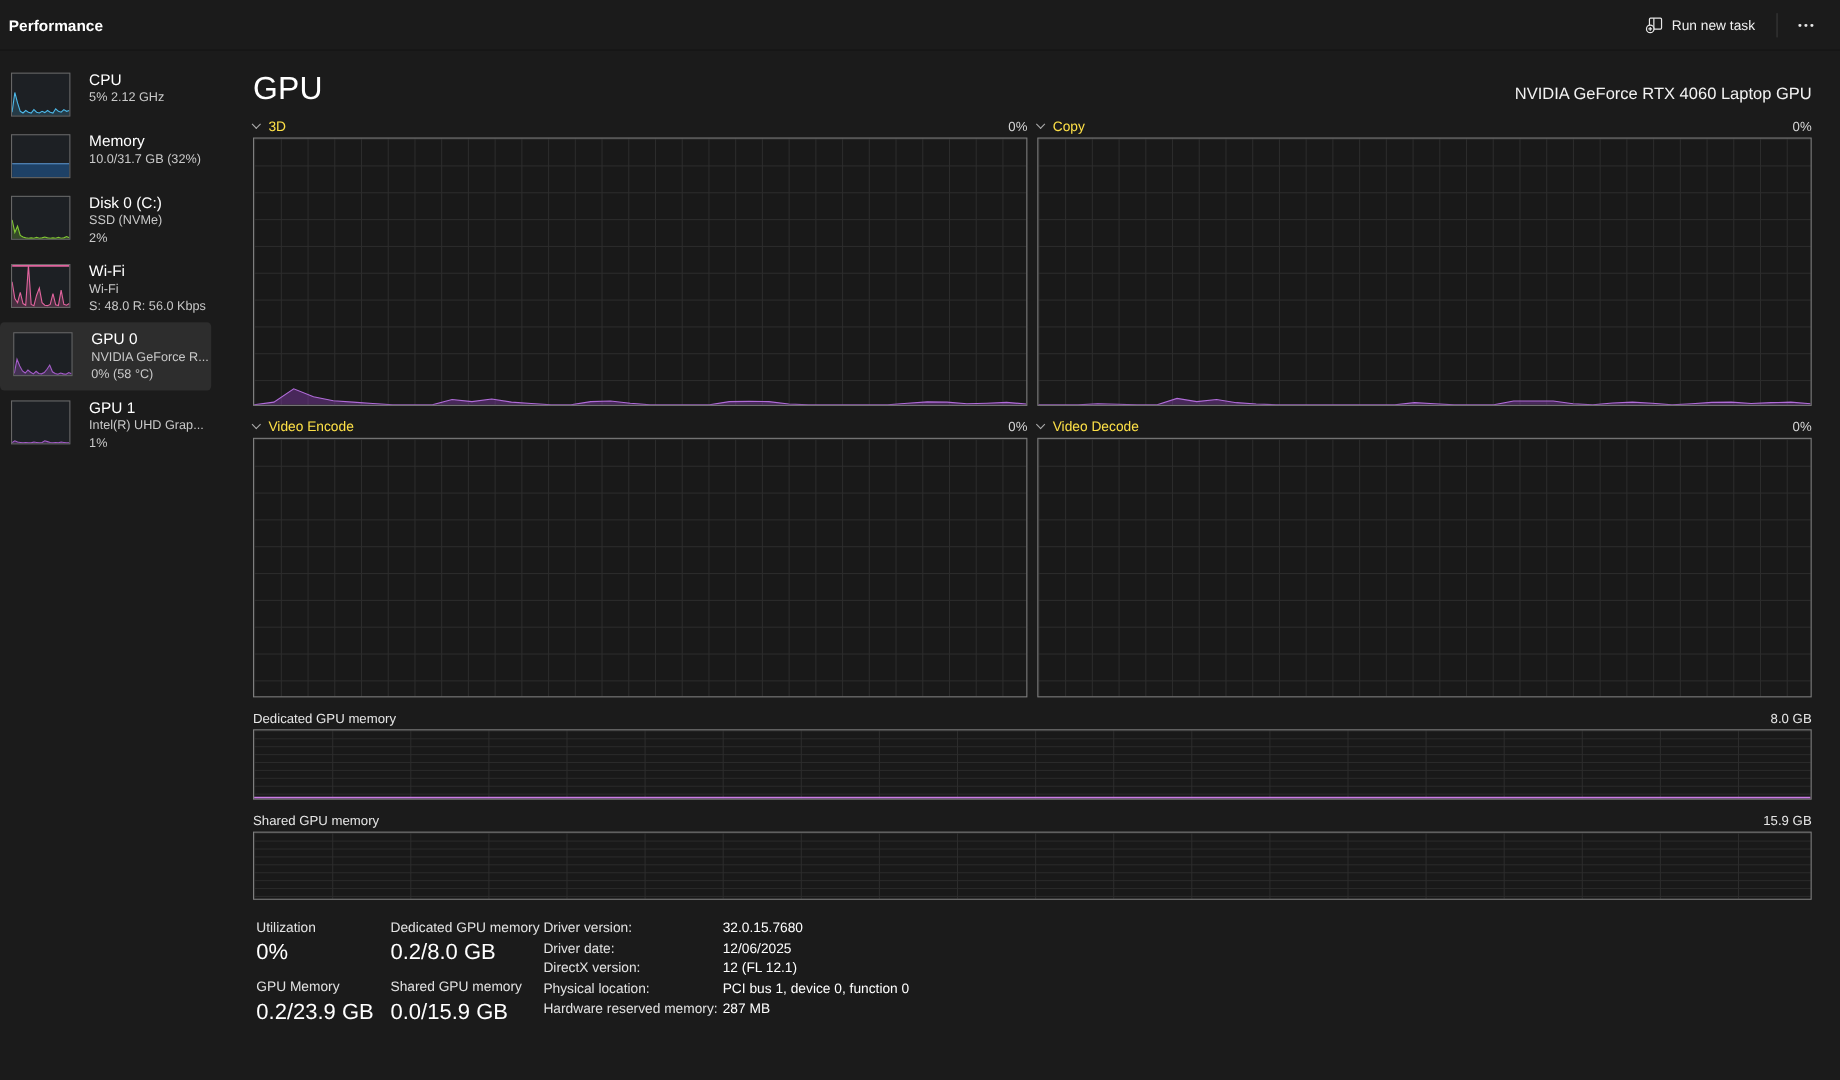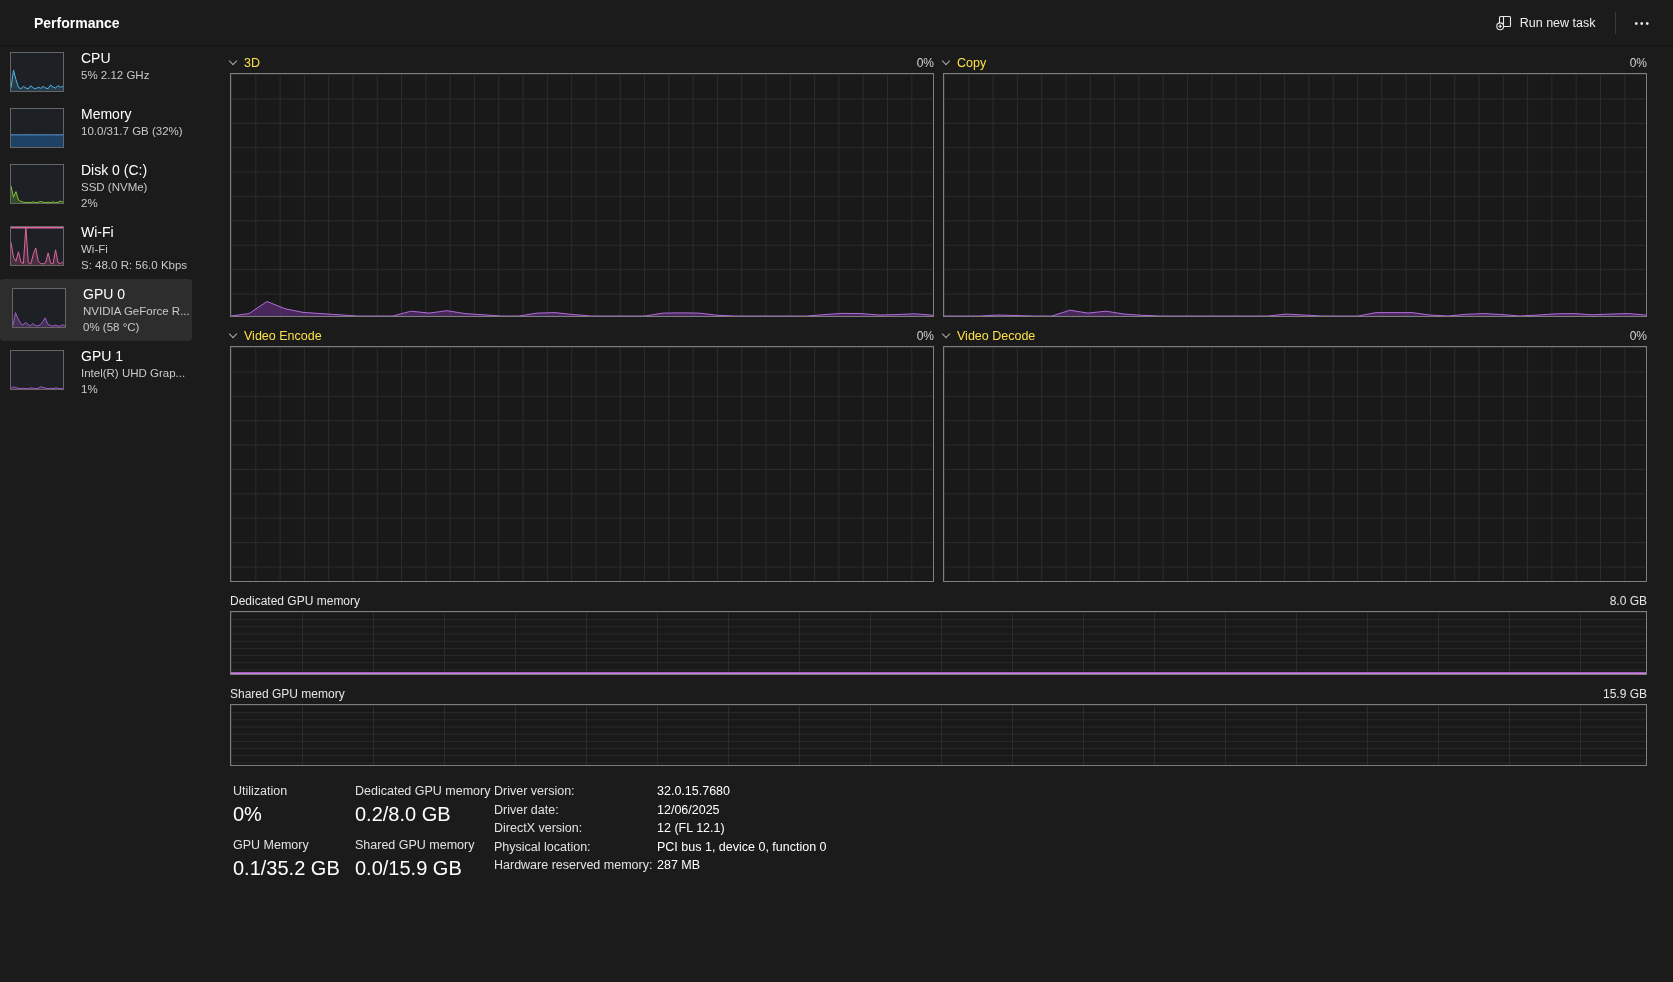--- a/index.html
+++ b/index.html
@@ -2,29 +2,29 @@
 <html><head>
 <meta charset="utf-8">
 <style>
   * { margin:0; padding:0; box-sizing:border-box; }
   html,body { width:1673px; height:982px; background:#1b1b1b; overflow:hidden;
               font-family:"Liberation Sans", sans-serif; color:#fff; }
 
   
   .topbar { position:absolute; left:0; top:0; width:1673px; height:46px;
             border-bottom:1px solid #141414; display:flex; align-items:center; }
-  .topbar-title { font-size:14px; font-weight:bold; margin-left:34px; }
+  .topbar-title { font-size:14px; font-weight:bold; margin-left:8px; }
   .topbar-right { position:absolute; right:14px; top:0; height:46px; display:flex; align-items:center; }
   .runtask { display:flex; align-items:center; gap:8px; font-size:12.5px; color:#f0f0f0;
              padding:6px 10px; border-radius:4px; cursor:default; }
   .topbar-divider { width:1px; height:22px; background:#3a3a3a; margin:0 10px; }
   .more-btn { font-size:10px; letter-spacing:2px; color:#e8e8e8; padding:6px 8px; }
 
   
-  .sidebar { position:absolute; left:0; top:30px; width:200px; bottom:0; }
+  .sidebar { position:absolute; left:0; top:44px; width:200px; bottom:0; }
   .side-item { position:absolute; left:0; width:192px; padding:7px 0 7px 10px;
                display:flex; gap:17px; align-items:flex-start; border-radius:4px; }
   .side-item.sel { background:#2d2d2d; }
   .mini { width:54px; height:40px; border:1px solid #666; background:#1d2024; position:relative; flex:0 0 auto; margin-top:2px; }
   .mini svg { position:absolute; left:0; top:0; width:100%; height:100%; }
   .mini polyline { fill:none; stroke-width:1; vector-effect:non-scaling-stroke; }
   .mini line { stroke-width:2; vector-effect:non-scaling-stroke; }
   .side-title { font-size:14px; color:#fff; line-height:17px; }
   .side-sub { font-size:11.5px; color:#c9c9c9; line-height:14.5px; margin-top:1px; }
 
@@ -173,20 +173,24 @@
     <div class="side-text">
       <div class="side-title">GPU 1</div>
       <div class="side-sub">Intel(R) UHD Grap...</div>
       <div class="side-sub">1%</div>
     </div>
   </div>
 </div>
 
 <div class="main">
 
+  <div class="title-row">
+    <div class="page-title">GPU</div>
+    <div class="gpu-name">NVIDIA GeForce RTX 4060 Laptop GPU</div>
+  </div>
 
   <div class="chart-grid">
     <div>
       <div class="chart-header">
         <div class="hdr-left">
           <span class="chev"></span>
           <span>3D</span>
         </div>
         <span class="hdr-val">0%</span>
       </div>
@@ -251,21 +255,21 @@
     <span>Shared GPU memory</span>
     <span>15.9 GB</span>
   </div>
   <div class="mem-box shr"></div>
 
   <div class="stats">
     <div class="stat-col1">
       <div class="stat-label">Utilization</div>
       <div class="stat-value">0%</div>
       <div class="stat-label">GPU Memory</div>
-      <div class="stat-value">0.1/35.2 GB</div>
+      <div class="stat-value">0.2/23.9 GB</div>
     </div>
     <div class="stat-col2">
       <div class="stat-label">Dedicated GPU memory</div>
       <div class="stat-value">0.2/8.0 GB</div>
       <div class="stat-label">Shared GPU memory</div>
       <div class="stat-value">0.0/15.9 GB</div>
     </div>
     <div class="detail-grid">
       <div class="detail-label">Driver version:</div>
       <div class="detail-value">32.0.15.7680</div>

